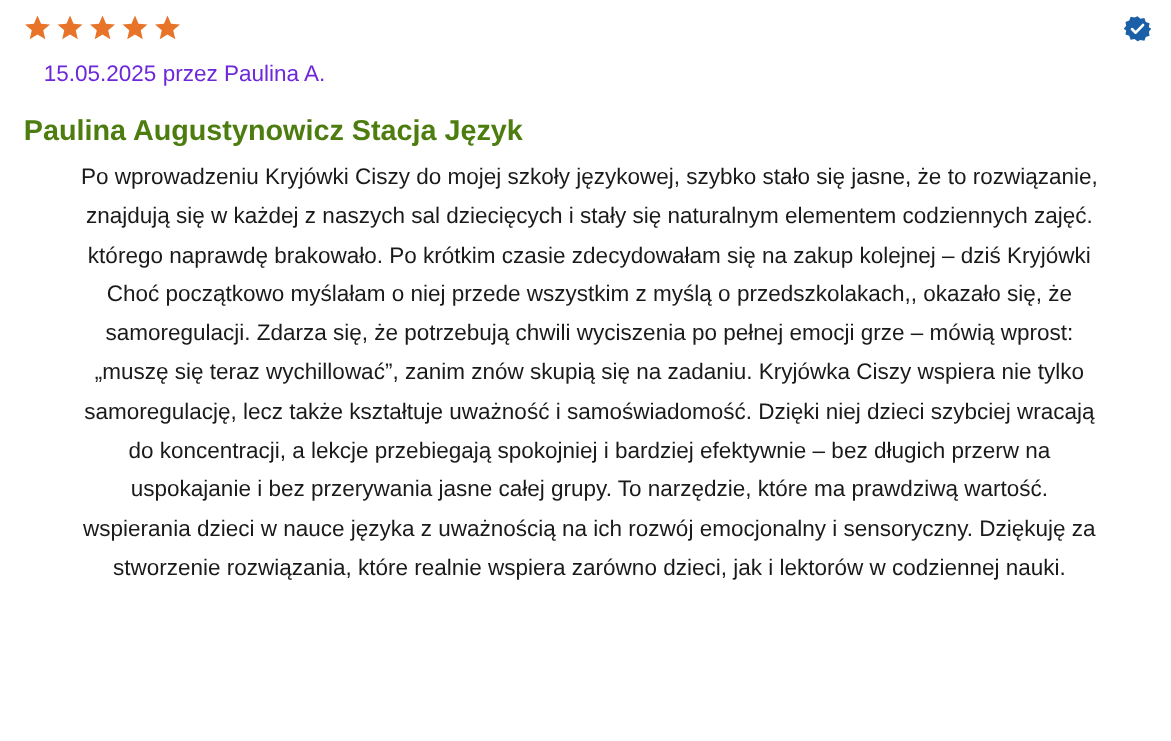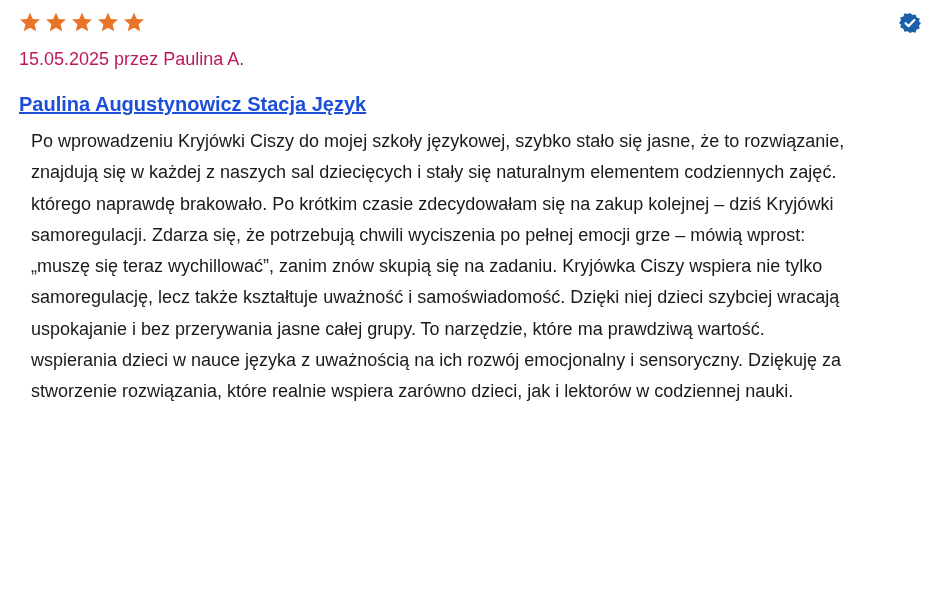--- a/index.html
+++ b/index.html
@@ -38,46 +38,46 @@
     .verified {
       position: absolute;
       left: 880px;
       top: 12px;
       width: 22px;
       height: 22px;
     }
     .verified svg { width: 22px; height: 22px; display: block; }
     .meta {
       position: absolute;
-      left: 0;
+      left: 16px;
       top: 47px;
       font-size: 18px;
       line-height: 24px;
-      color: #be185d;
+      color: #6d28d9;
       white-space: nowrap;
     }
     .title {
       position: absolute;
       left: 0;
       top: 92px;
-      font-size: 20px;
+      font-size: 23px;
       line-height: 24px;
       font-weight: bold;
-      color: #1d4ed8;
+      color: #4d7c0f;
       white-space: nowrap;
-      text-decoration: underline;
     }
     .body-text {
       position: absolute;
-      left: 12px;
+      left: 0;
       top: 126px;
       width: 905px;
       font-size: 18px;
       line-height: 31.3px;
       color: #1a1a1a;
+      text-align: center;
     }
     .line {
       display: block;
       white-space: nowrap;
     }
   </style>
 </head>
 <body>
 
 <div class="review">
@@ -122,21 +122,23 @@
     <span>przez</span>
     <span>Paulina A.</span>
   </div>
 
   <div class="title">Paulina Augustynowicz Stacja Język</div>
 
   <div class="body-text">
     <span class="line">Po wprowadzeniu Kryjówki Ciszy do mojej szkoły językowej, szybko stało się jasne, że to rozwiązanie,</span>
     <span class="line">znajdują się w każdej z naszych sal dziecięcych i stały się naturalnym elementem codziennych zajęć.</span>
     <span class="line">którego naprawdę brakowało. Po krótkim czasie zdecydowałam się na zakup kolejnej – dziś Kryjówki</span>
+    <span class="line">Choć początkowo myślałam o niej przede wszystkim z myślą o przedszkolakach,, okazało się, że</span>
     <span class="line">samoregulacji. Zdarza się, że potrzebują chwili wyciszenia po pełnej emocji grze – mówią wprost:</span>
     <span class="line">„muszę się teraz wychillować”, zanim znów skupią się na zadaniu. Kryjówka Ciszy wspiera nie tylko</span>
     <span class="line">samoregulację, lecz także kształtuje uważność i samoświadomość. Dzięki niej dzieci szybciej wracają</span>
+    <span class="line">do koncentracji, a lekcje przebiegają spokojniej i bardziej efektywnie – bez długich przerw na</span>
     <span class="line">uspokajanie i bez przerywania jasne całej grupy. To narzędzie, które ma prawdziwą wartość.</span>
     <span class="line">wspierania dzieci w nauce języka z uważnością na ich rozwój emocjonalny i sensoryczny. Dziękuję za</span>
     <span class="line">stworzenie rozwiązania, które realnie wspiera zarówno dzieci, jak i lektorów w codziennej nauki.</span>
   </div>
 
 </div>
 
 </body></html>

